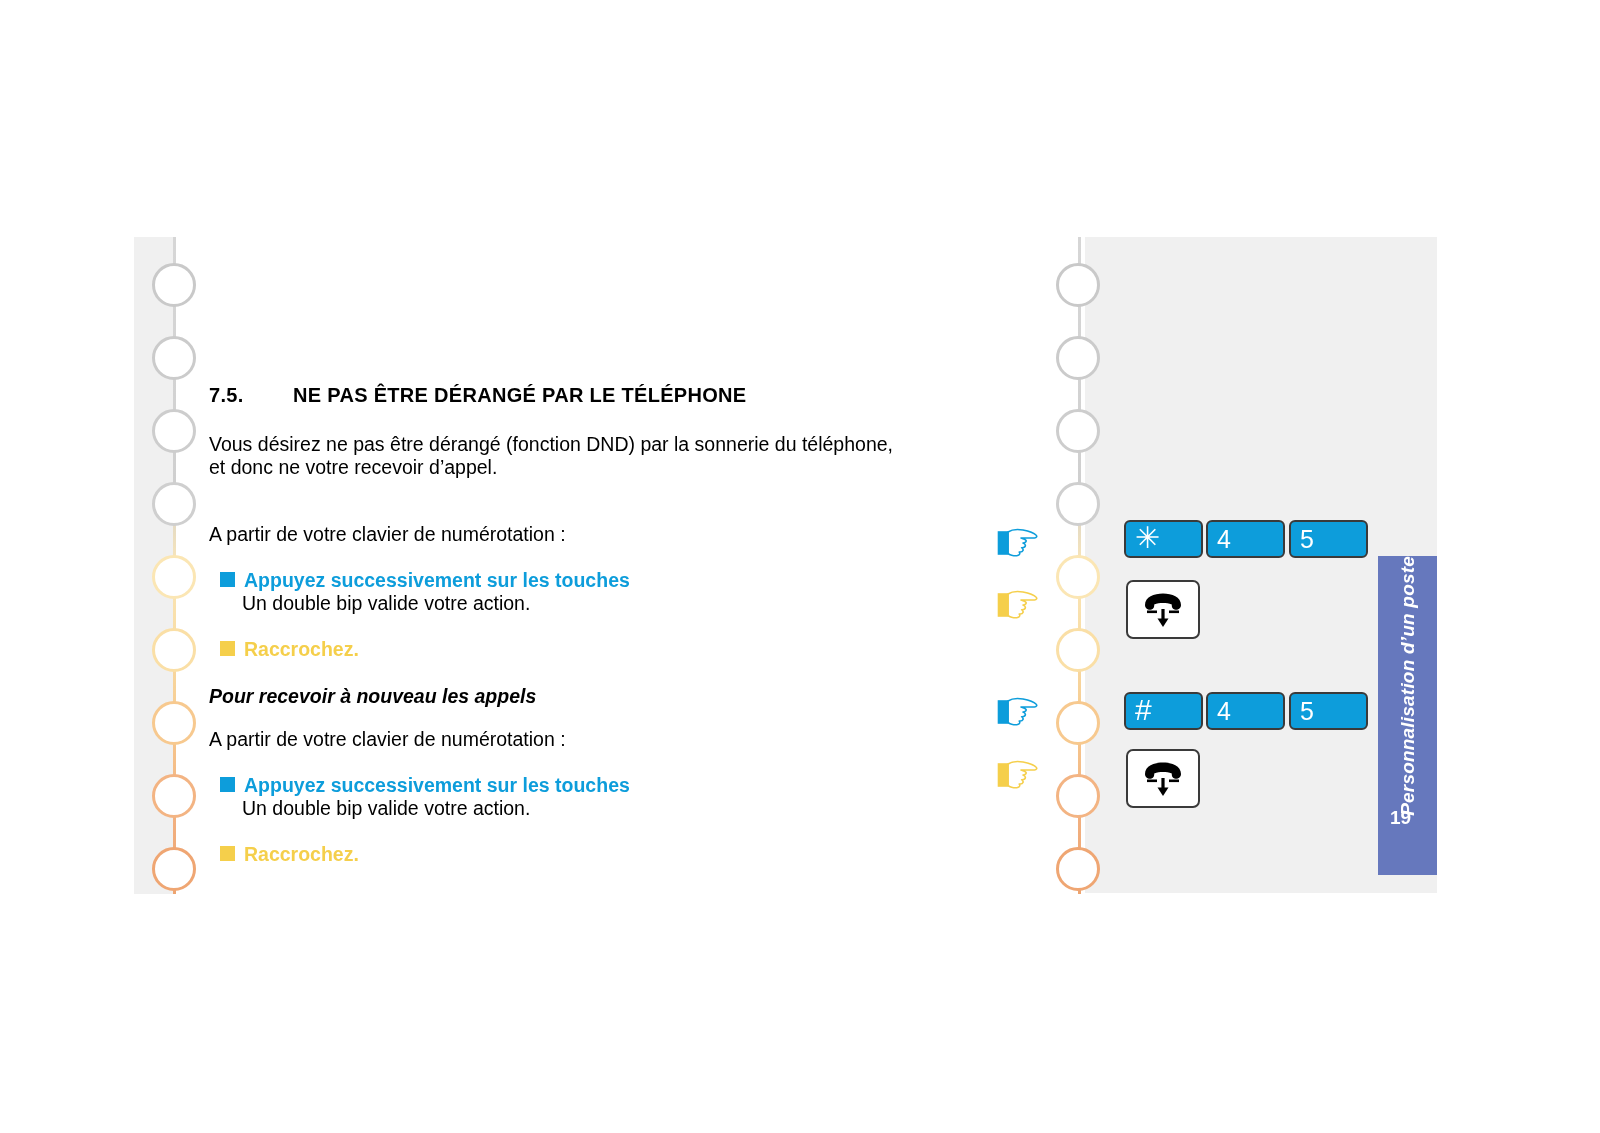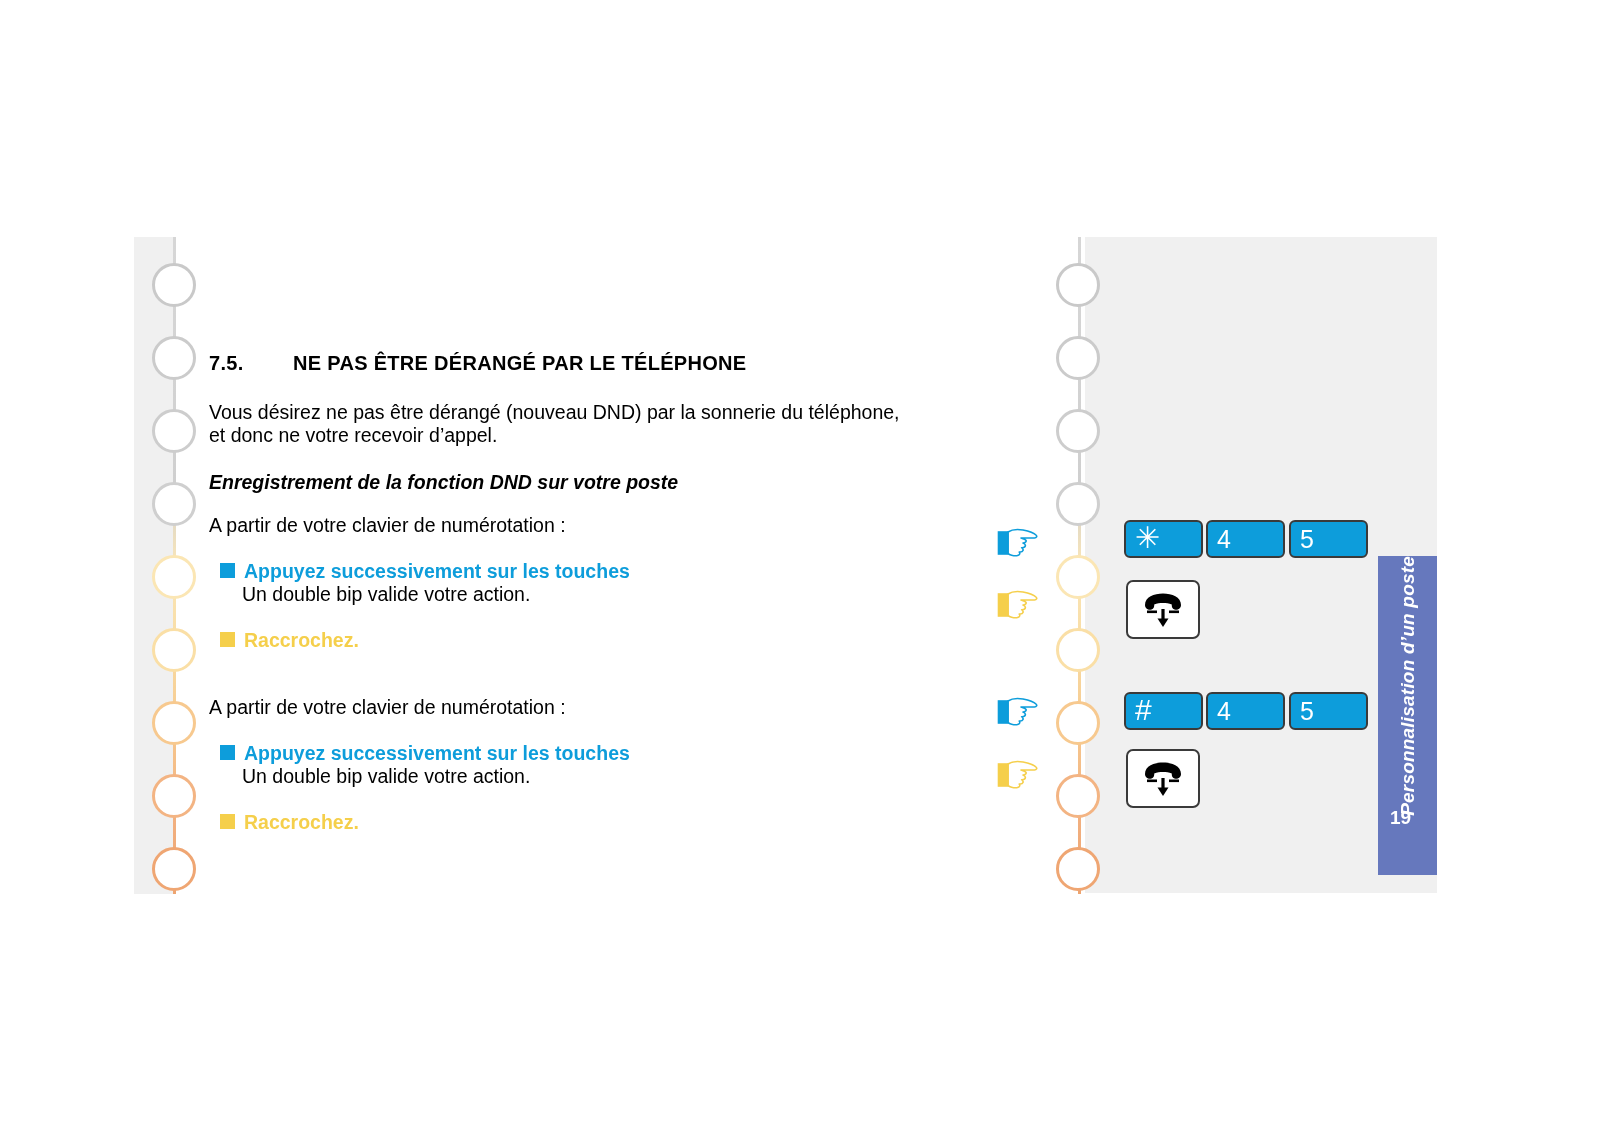--- a/index.html
+++ b/index.html
@@ -108,21 +108,21 @@
     top: 352px;
     width: 700px;
   }
   .sec-head {
     font-weight: bold;
     font-size: 20px;
     letter-spacing: 0.3px;
     margin: 0;
     white-space: nowrap;
   }
-  .sec-head .num { display: inline-block; width: 84px; }
+  .sec-head .num { display: inline-block; width: 84px; margin-top: 32px; }
 
   .para {
     font-size: 19.5px;
     line-height: 23px;
     margin: 0;
   }
   .sub-head {
     font-weight: bold;
     font-style: italic;
     font-size: 19.5px;
@@ -247,46 +247,46 @@
 
   <div id="text-column">
 
     <div class="sec-head">
       <span class="num">7.5.</span><span>NE PAS ÊTRE DÉRANGÉ PAR LE TÉLÉPHONE</span>
     </div>
 
     <div class="gap-b"></div>
 
     <p class="para">
-      <span>Vous désirez ne pas être dérangé (nouveau DND) par la sonnerie du téléphone,</span><br>
+      <span>Vous désirez ne pas être dérangé (fonction DND) par la sonnerie du téléphone,</span><br>
       <span>et donc ne votre recevoir d’appel.</span>
     </p>
 
     <div class="gap-d"></div>
 
-    <p class="sub-head">Enregistrement de la fonction DND sur votre poste</p>
     <div class="gap-a"></div>
     <p class="para">A partir de votre clavier de numérotation :</p>
     <div class="gap-c"></div>
 
     <div class="step-title cyan">
       <span class="bullet cyan"></span>
       <span>Appuyez successivement sur les touches</span>
     </div>
     <p class="step-note">Un double bip valide votre action.</p>
 
     <div class="gap-c"></div>
 
     <div class="step-title yellow">
       <span class="bullet yellow"></span>
       <span>Raccrochez.</span>
     </div>
 
     <div class="gap-d"></div>
 
+    <p class="sub-head">Pour recevoir à nouveau les appels</p>
     <div class="gap-a"></div>
     <p class="para">A partir de votre clavier de numérotation :</p>
     <div class="gap-c"></div>
 
     <div class="step-title cyan">
       <span class="bullet cyan"></span>
       <span>Appuyez successivement sur les touches</span>
     </div>
     <p class="step-note">Un double bip valide votre action.</p>
 

